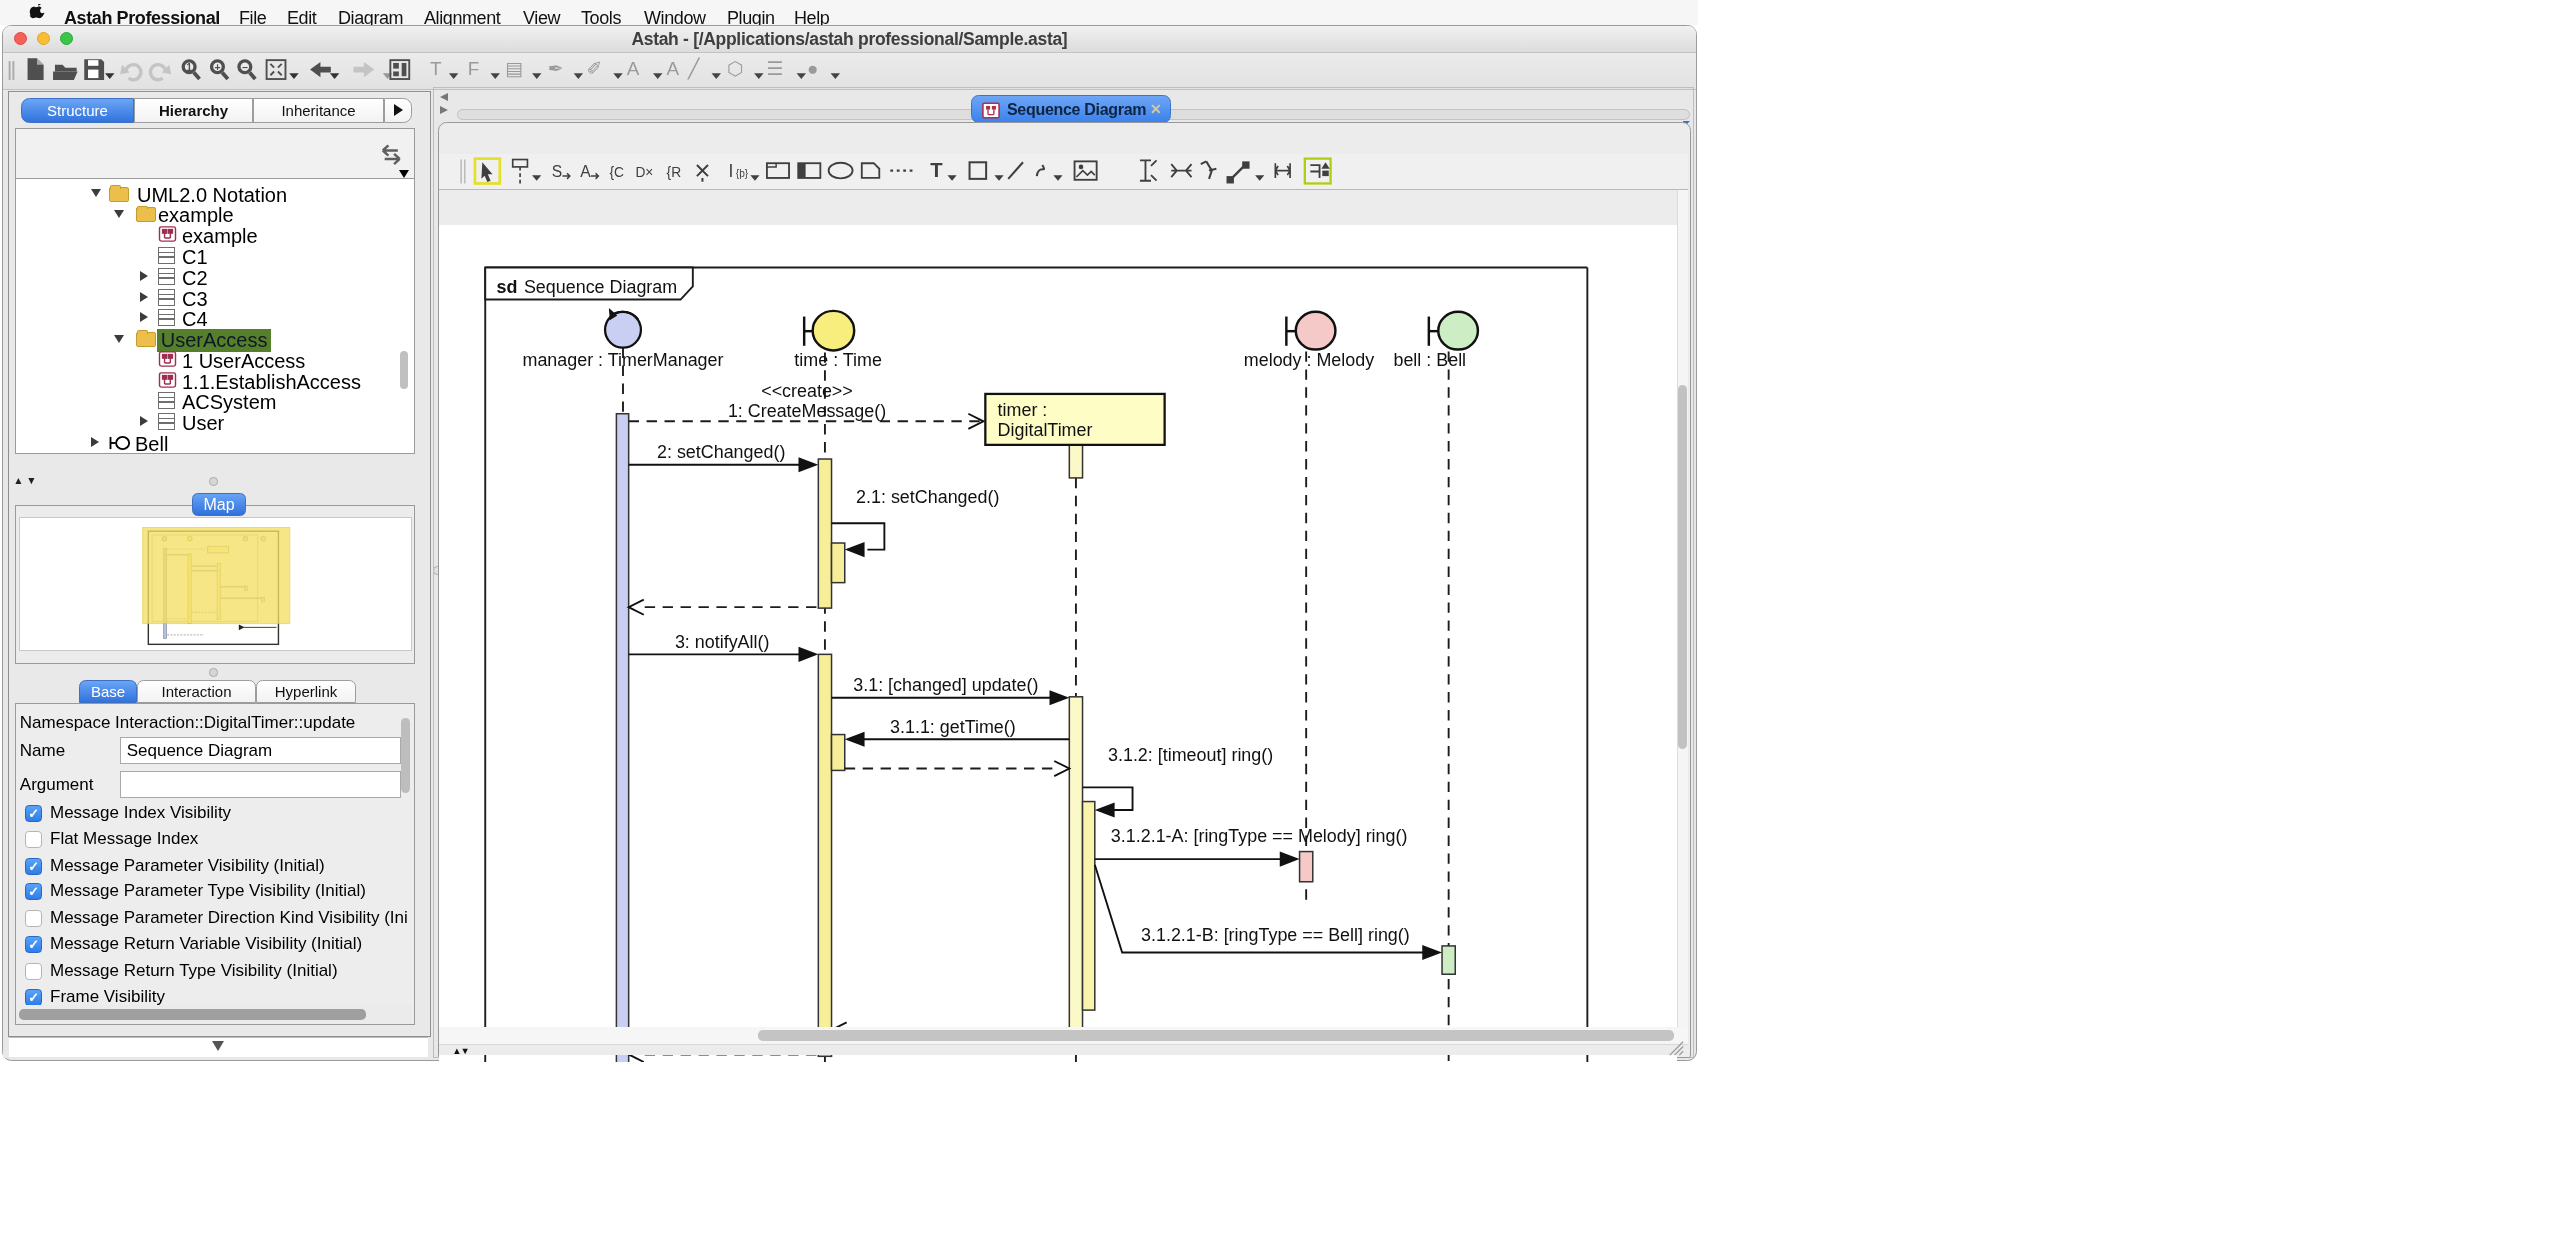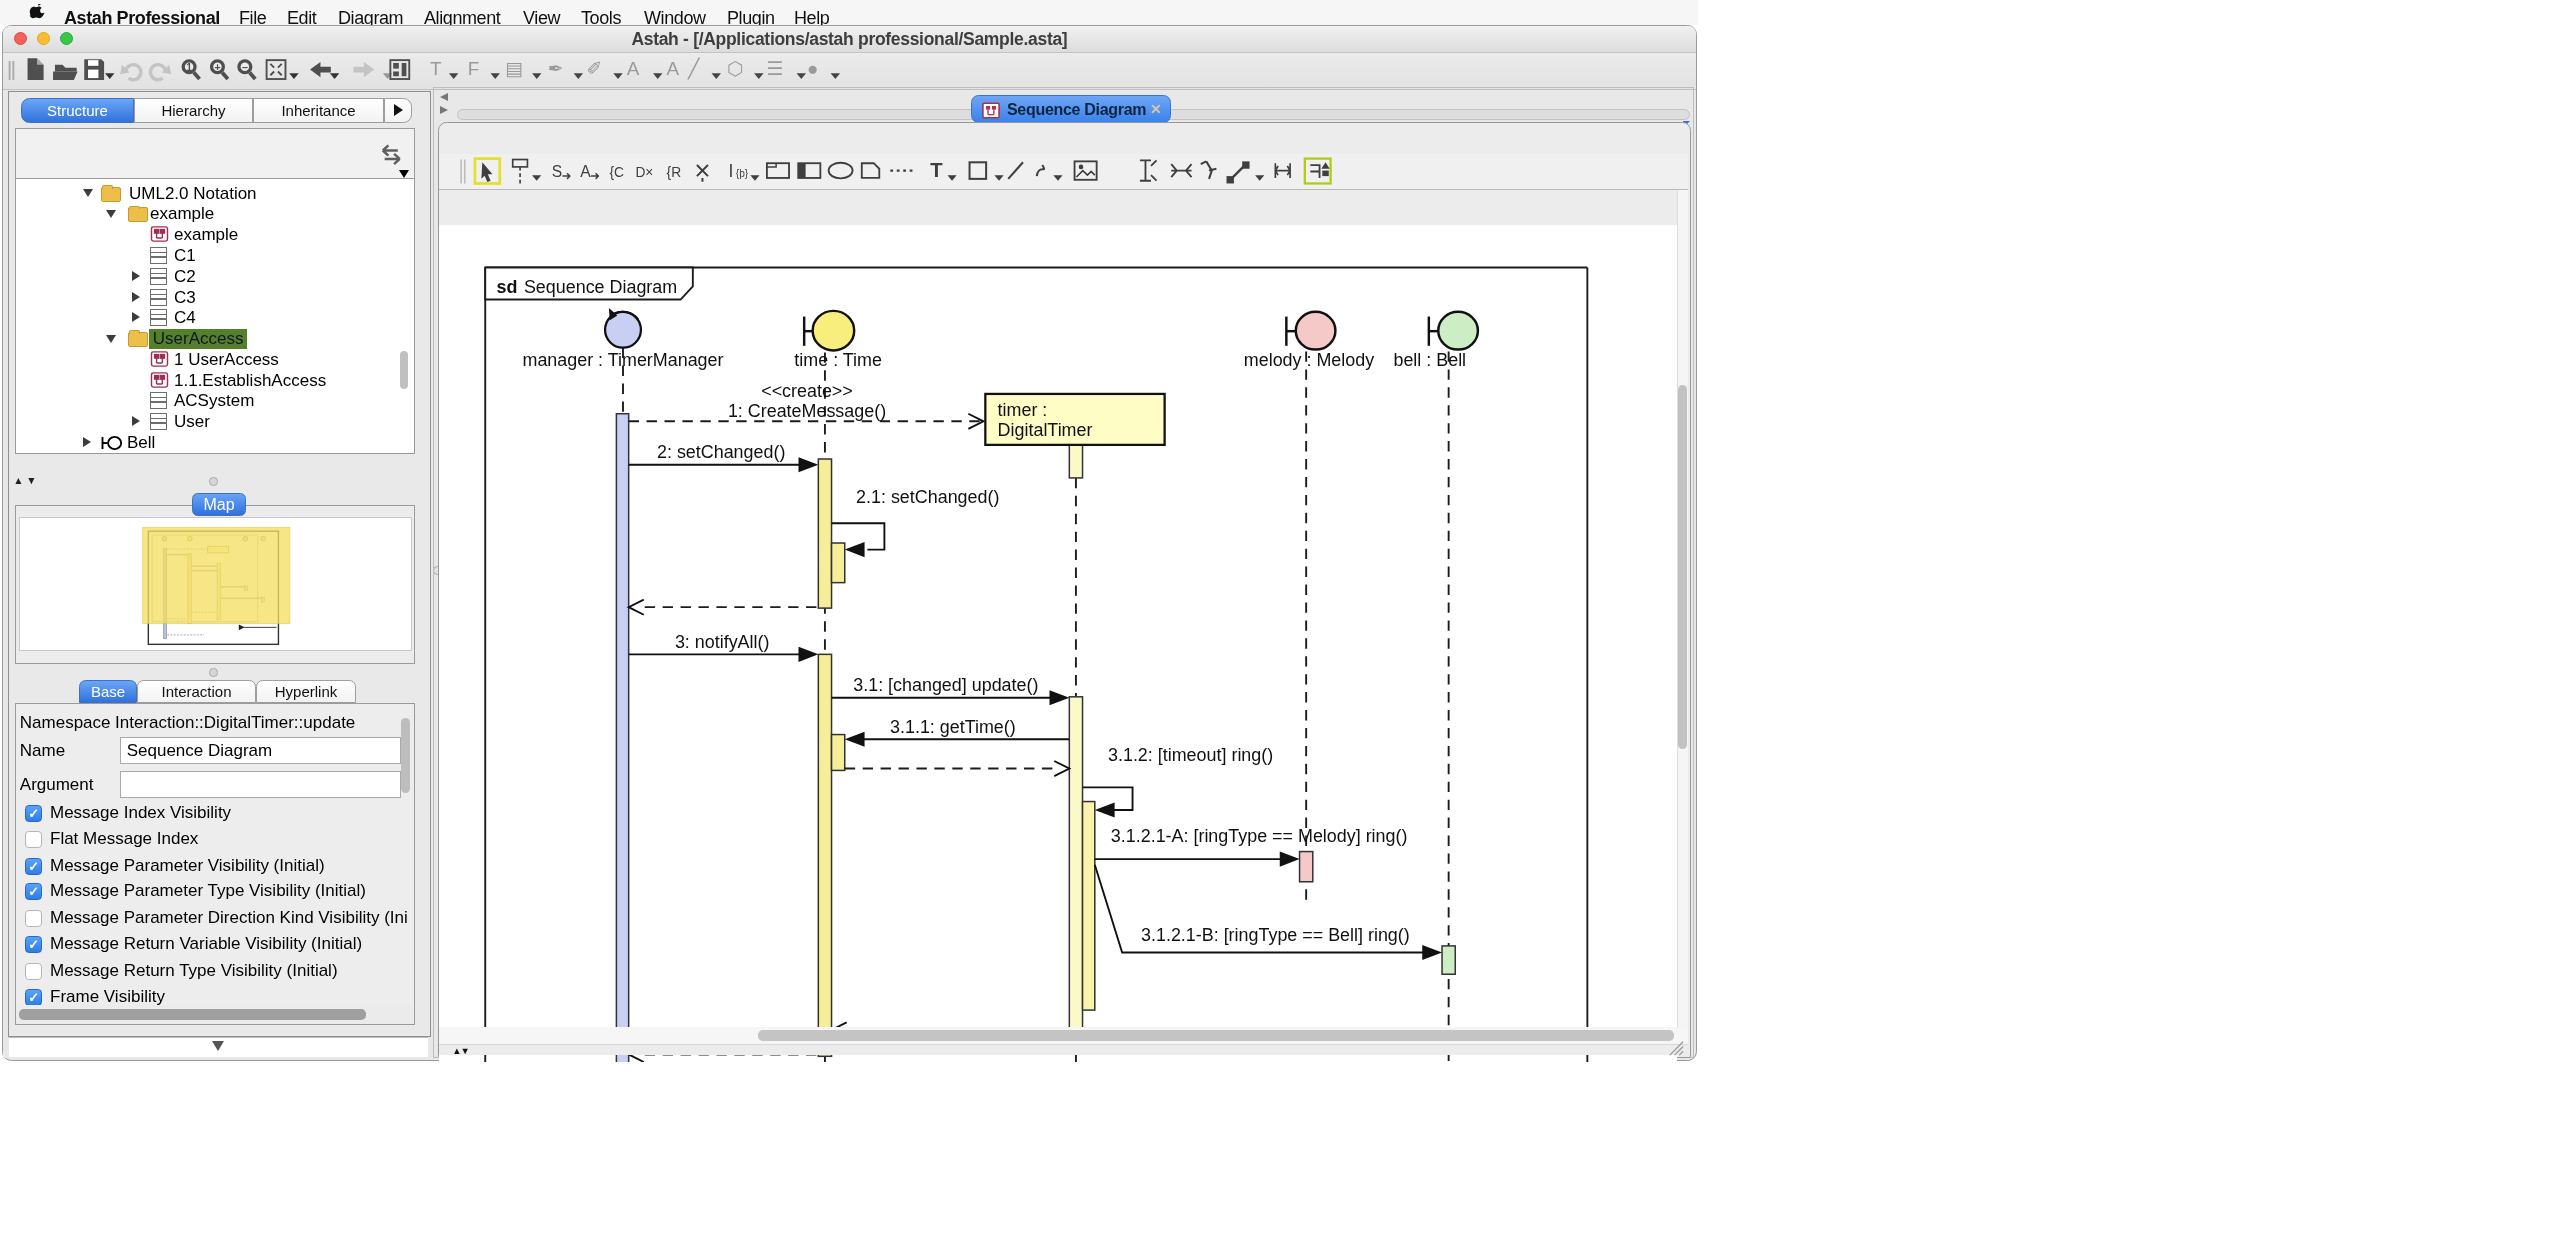--- a/index.html
+++ b/index.html
@@ -14,21 +14,21 @@
   #titlebar{left:0;top:0;width:100%;height:27px;background:linear-gradient(#f1f1f1,#dcdcdc);border-bottom:0.9px solid #c3c3c3;border-radius:7.5px 7.5px 0 0;padding-left:19px;}
   .light{position:absolute;top:6.6px;width:13.2px;height:13.2px;border-radius:50%;}
   #apptoolbar{left:0;top:27px;width:100%;height:37px;background:linear-gradient(#ebebeb,#e2e2e2);border-bottom:1.9px solid #c0c0c0;}
   #content{left:0;top:64px;width:1691px;height:968px;background:#e8e8e8;}
 
   
   #lp{left:7.5px;top:91px;width:423px;height:946px;background:#e9e9e9;border:1.9px solid #8f8f8f;}
   .tab{position:absolute;height:24.5px;border:0.9px solid #9d9d9d;background:linear-gradient(#ffffff,#f2f2f2);color:#111;font-size:15px;text-align:center;line-height:23.6px;border-radius:6.6px 6.6px 0 0;}
   .tabsel{background:linear-gradient(#6aa5f5,#3173dd);color:#fff;border-color:#3e6fc0;}
   .box{position:absolute;background:#fff;border:1.9px solid #9a9a9a;}
-  .trow{position:absolute;left:8px;width:100%;height:21px;font-size:17px;color:#000;white-space:nowrap;}
+  .trow{position:absolute;left:16px;width:100%;height:21px;font-size:20px;color:#000;white-space:nowrap;}
   .trow span{position:absolute;top:0.9px;}
   .tri-r{position:absolute;width:0;height:0;border-left:8.5px solid #3c3c3c;border-top:5.7px solid transparent;border-bottom:5.7px solid transparent;}
   .tri-d{position:absolute;width:0;height:0;border-top:8.5px solid #3c3c3c;border-left:5.7px solid transparent;border-right:5.7px solid transparent;}
   .folder{position:absolute;width:20px;height:15px;background:#ecbe4a;border:0.9px solid #c79a2e;border-radius:1.9px;}
   .folder:before{content:"";position:absolute;left:0;top:-2.8px;width:8.5px;height:2.8px;background:#ecbe4a;border:0.9px solid #c79a2e;border-bottom:none;border-radius:1.9px 1.9px 0 0;}
   .clsicon{position:absolute;width:17px;height:17px;background:#fff;border:1.4px solid #6e6e6e;}
   .clsicon i{position:absolute;left:0;width:100%;height:1.4px;background:#6e6e6e;}
   .binoc{position:absolute;width:19px;height:16px;}
   .sbv{position:absolute;background:#c0c0c0;border-radius:4.7px;}
   .ckb{position:absolute;width:17px;height:17px;border-radius:3.8px;}
@@ -131,21 +131,21 @@
       <polygon points="795,21 805,21 800,27" fill="#444"></polygon>
       <polygon points="840,21 850,21 845,27" fill="#444"></polygon>
       <polygon points="876,21 886,21 881,27" fill="#444"></polygon>
     </svg>
     <div class="abs" id="content"></div>
   </div>
 
   <div class="abs" id="lp"></div>
 
   <div class="tab tabsel" style="left:21px;top:98px;width:113px;border-radius:8.5px 0 0 8.5px;">Structure</div>
-  <div class="tab" style="left:134px;top:98px;width:119px;border-radius:0;">Hierarchy</div>
+  <div class="tab" style="left:134px;top:98px;width:119px;border-radius:0;font-weight:bold;">Hierarchy</div>
   <div class="tab" style="left:253px;top:98px;width:131px;border-radius:0;">Inheritance</div>
   <div class="tab" style="left:384px;top:98px;width:28px;color:#111;border-radius:0 8.5px 8.5px 0;"><span style="display:inline-block;width:0;height:0;border-left:9.4px solid #111;border-top:6.6px solid transparent;border-bottom:6.6px solid transparent;margin-top:4.7px;"></span></div>
 
   <div class="box" style="left:15px;top:128px;width:400px;height:51px;background:#f1f1f1;"></div>
   <svg class="abs" style="left:379px;top:142px;" width="24.5" height="24.5" viewBox="0 0 26 26">
       <g stroke="#5f5f5f" stroke-width="2.6" fill="none">
         <path d="M4 8 H20 M4 8 L10 2.5 M4 8 L10 13.5" transform="translate(0,1)"></path>
         <path d="M22 17 H6 M22 17 L16 11.5 M22 17 L16 22.5" transform="translate(0,1)"></path>
       </g>
     </svg>

